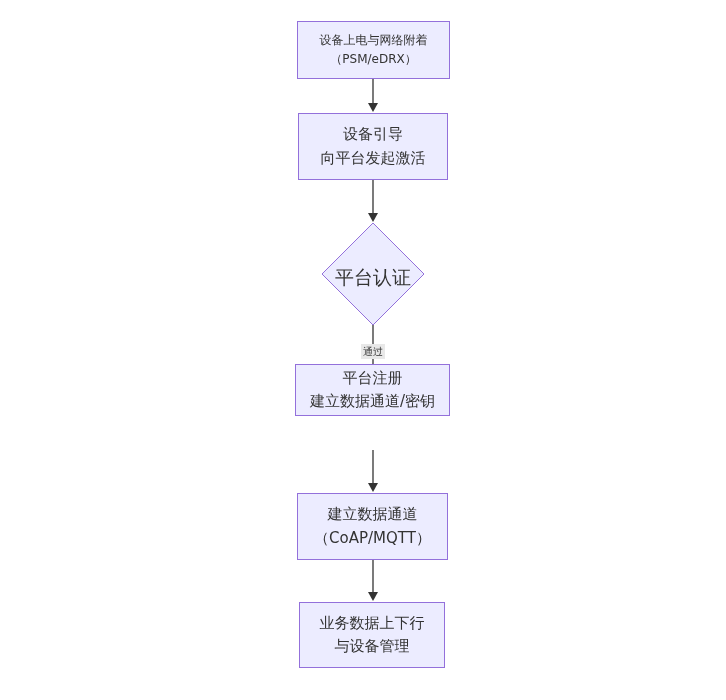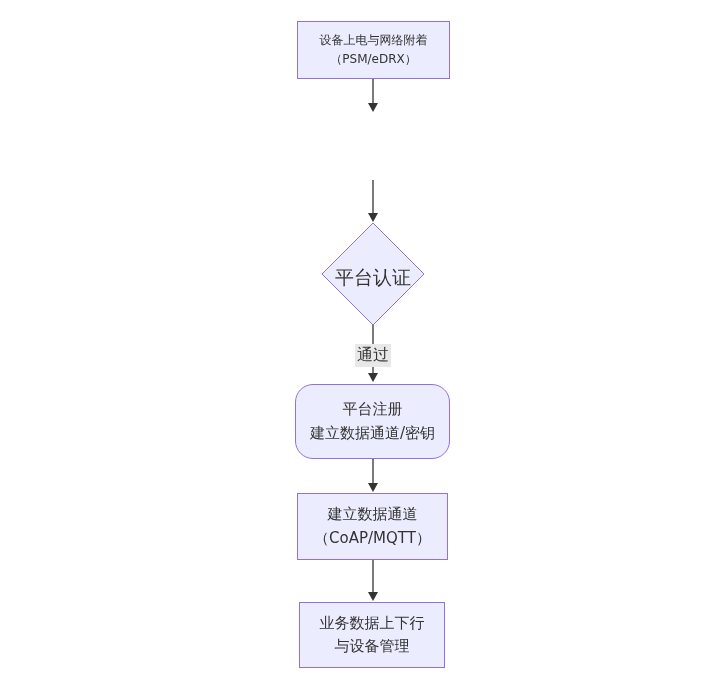--- a/index.html
+++ b/index.html
@@ -51,39 +51,39 @@
     display: flex;
     flex-direction: column;
     align-items: center;
     justify-content: center;
     text-align: center;
     font-size: 15px;
     line-height: 1.55;
   }
   .node-power   { left: 297px; top: 21px;  width: 153px; height: 58px; font-size: 12px; line-height: 1.6; }
   .node-boot    { left: 298px; top: 113px; width: 150px; height: 67px; }
-  .node-reg     { left: 295px; top: 384px; width: 155px; height: 75px; border-radius: 18px; }
+  .node-reg     { left: 295px; top: 364px; width: 155px; height: 52px; }
   .node-chan    { left: 297px; top: 493px; width: 151px; height: 67px; }
   .node-biz     { left: 299px; top: 602px; width: 146px; height: 66px; }
   .diamond-label {
     position: absolute;
     left: 322px; top: 264px;
     width: 102px;
     text-align: center;
     color: var(--text);
     font-size: 19px;
     line-height: 1.4;
   }
   .edge-label {
     position: absolute;
     left: 373px; top: 344px;
     transform: translateX(-50%);
     background: var(--edge-label-bg);
     color: var(--text);
-    font-size: 16px;
+    font-size: 10px;
     line-height: 1.3;
     padding: 1px 2px;
     white-space: nowrap;
   }
 </style>
 </head>
 <body>
 
 <div class="canvas">
 
@@ -115,20 +115,24 @@
       <line class="edge-line" x1="373" y1="560" x2="373" y2="593"></line>
       <polygon class="arrowhead" points="368,592 378,592 373,601"></polygon>
     </g>
   </svg>
 
   <div class="node node-power">
     <span>设备上电与网络附着</span>
     <span>（PSM/eDRX）</span>
   </div>
 
+  <div class="node node-boot">
+    <span>设备引导</span>
+    <span>向平台发起激活</span>
+  </div>
 
   <div class="diamond-label">平台认证</div>
 
   <div class="edge-label">通过</div>
 
   <div class="node node-reg">
     <span>平台注册</span>
     <span>建立数据通道/密钥</span>
   </div>
 

